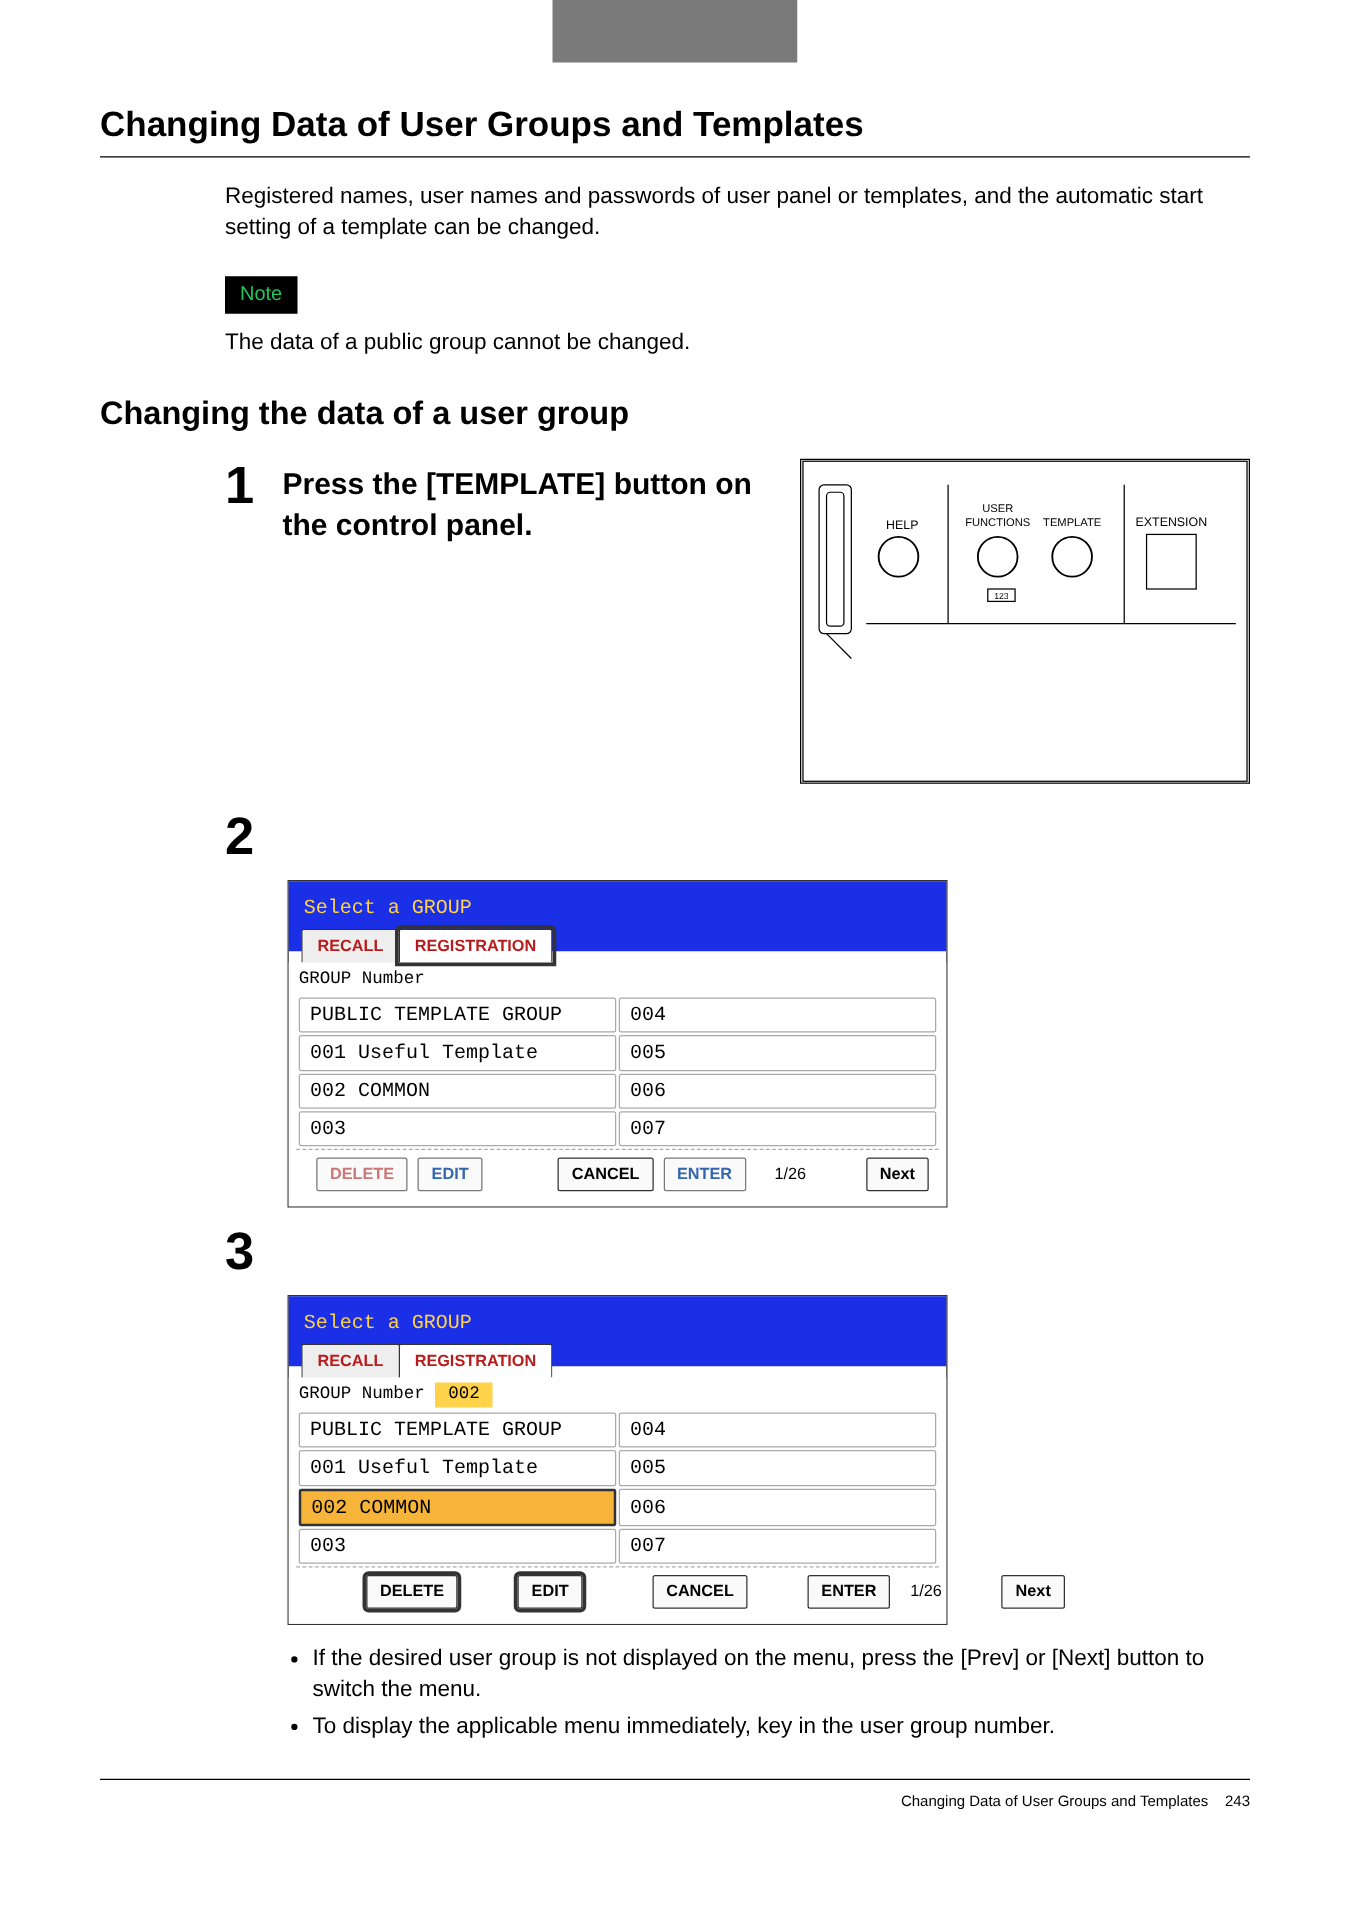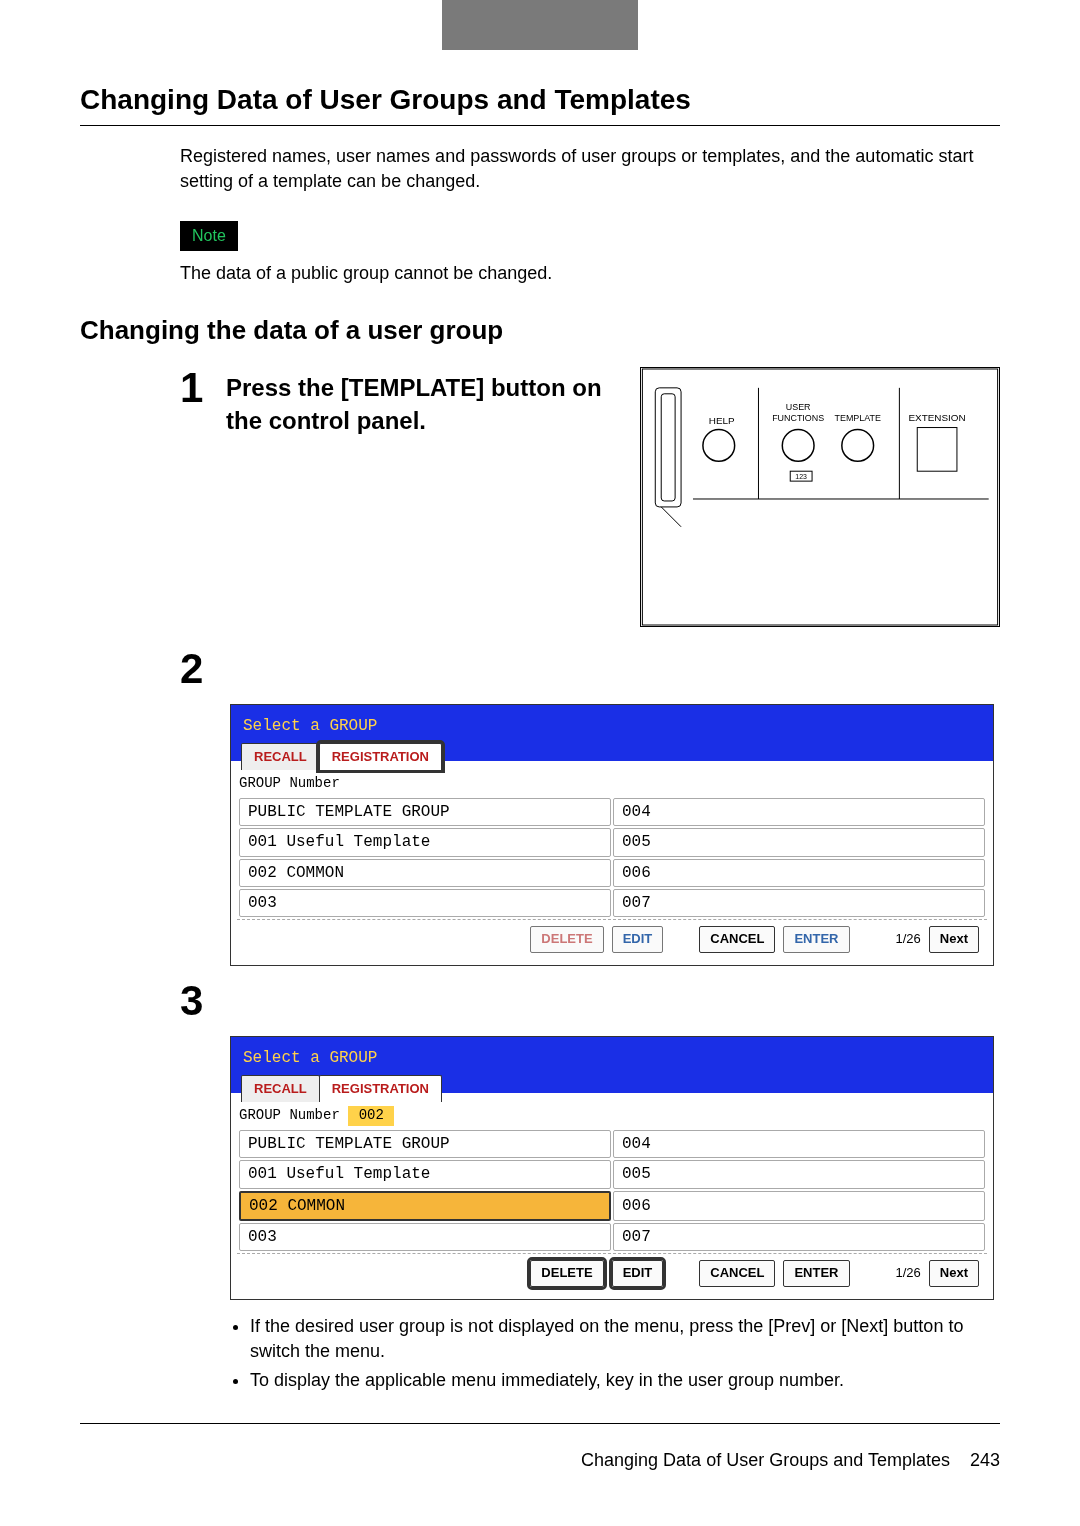--- a/index.html
+++ b/index.html
@@ -70,21 +70,21 @@
     flex: 1;
     padding-right: 20px;
   }
   .step-figure { flex-shrink: 0; }
 
   
   .panel-svg { border: 1px solid #000; width: 360px; height: 260px; background: #fff; }
 
   
   .touchscreen {
-    width: 764px;
+    width: 528px;
     margin: 10px 0 14px 150px;
     border: 1px solid #333;
     background: #fff;
     font-family: "Courier New", monospace;
     font-size: 15px;
   }
   .ts-header {
     background: #1a2fe6;
     color: #ffd24a;
     padding: 10px 12px 24px 12px;
@@ -156,49 +156,49 @@
   }
   .ts-btn {
     border: 1px solid #777;
     border-radius: 2px;
     padding: 3px 10px;
     font-weight: bold;
     font-size: 13px;
     background: #fafafa;
     color: #555;
   }
-  .ts-btn.strong { color: #000; border-color: #333; }
+  .ts-btn.strong { color: #000; border-color: #333; margin-left: 40px; }
   .ts-btn.highlight { outline: 3px solid #333; outline-offset: 0; }
   .spacer { flex: 1; }
 
   ul.tips { margin: 4px 0 0 170px; padding: 0; }
   ul.tips li { margin-bottom: 4px; list-style: disc; font-size: 18px; }
 
   .page-footer {
     border-top: 1px solid #000;
     margin-top: 30px;
-    padding-top: 24px;
+    padding-top: 9px;
     text-align: right;
-    font-size: 18px;
+    font-size: 12px;
   }
 </style>
 </head>
 <body>
 
 <div class="top-accent">
   <div class="left"></div>
     <div class="mid"></div>
     <div class="right"></div>
 </div>
 
 <h1 class="section-title">Changing Data of User Groups and Templates</h1>
 <div class="underline"></div>
 
 <div class="body-indent">
-  <p class="intro">Registered names, user names and passwords of user groups or templates, and the automatic start setting of a template can be changed.</p>
+  <p class="intro">Registered names, user names and passwords of user panel or templates, and the automatic start setting of a template can be changed.</p>
 
   <div class="note-badge">Note</div>
   <p>The data of a public group cannot be changed.</p>
 </div>
 
 <h2 class="subhead">Changing the data of a user group</h2>
 
 <div class="step-row">
   <div class="step-num">1</div>
   <div class="step-text">Press the [TEMPLATE] button on the control panel.</div>

